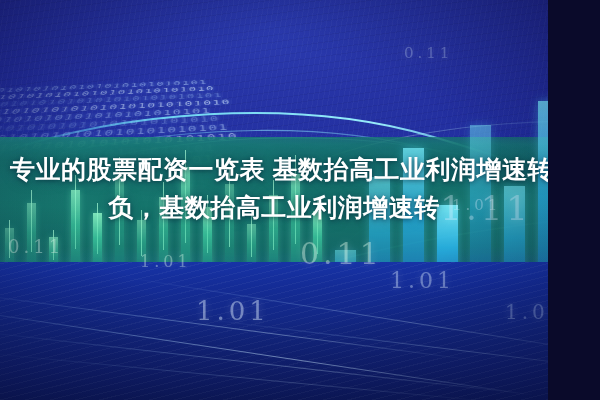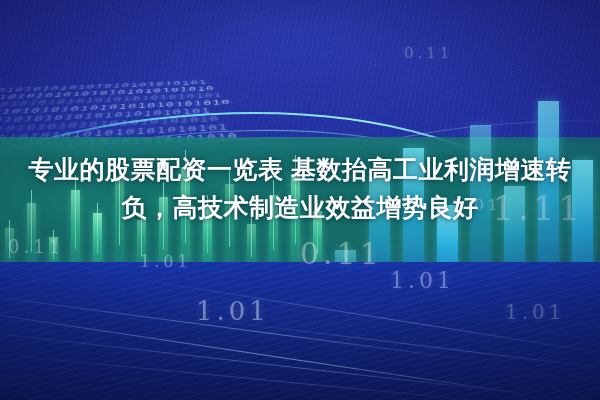--- a/index.html
+++ b/index.html
@@ -1,17 +1,17 @@
 <!DOCTYPE html>
 <html><head>
 <meta charset="utf-8">
 <style>
   html,body{margin:0;padding:0;background:#0a0a2a;}
   #stage{
-    position:relative;width:600px;height:400px;overflow:hidden;
+    position:relative;width:548px;height:400px;overflow:hidden;
     font-family:"Liberation Sans",sans-serif;
     background:#4d7c0f;
   }
   .layer{position:absolute;inset:0;}
 
   
   #bg-base{
     background:
       radial-gradient(ellipse 150% 90% at 50% 8%, #2b3bb0 0%, rgba(30,40,150,0) 62%),
       linear-gradient(180deg,#181a78 0%, #1b228c 24%, #1d2c9e 45%, #16208a 70%, #121768 100%);
@@ -249,16 +249,16 @@
   <div class="ghostnum" id="ghost-101-c">1.01</div>
   <div class="ghostnum" id="ghost-001">0.11</div>
   <div class="ghostnum" id="ghost-011b">1.01</div>
   <div class="ghostnum" id="ghost-101-d">1.01</div>
   <div class="ghostnum" id="ghost-031">0.11</div>
 
   <div class="layer" id="vignette"></div>
 
   <div id="headline">
     <div class="hl-line">专业的股票配资一览表 基数抬高工业利润增速转</div>
-    <div class="hl-line">负，高技术制造业效益增势良好</div>
+    <div class="hl-line">负，基数抬高工业利润增速转</div>
   </div>
 
 </div>
 
 </body></html>

